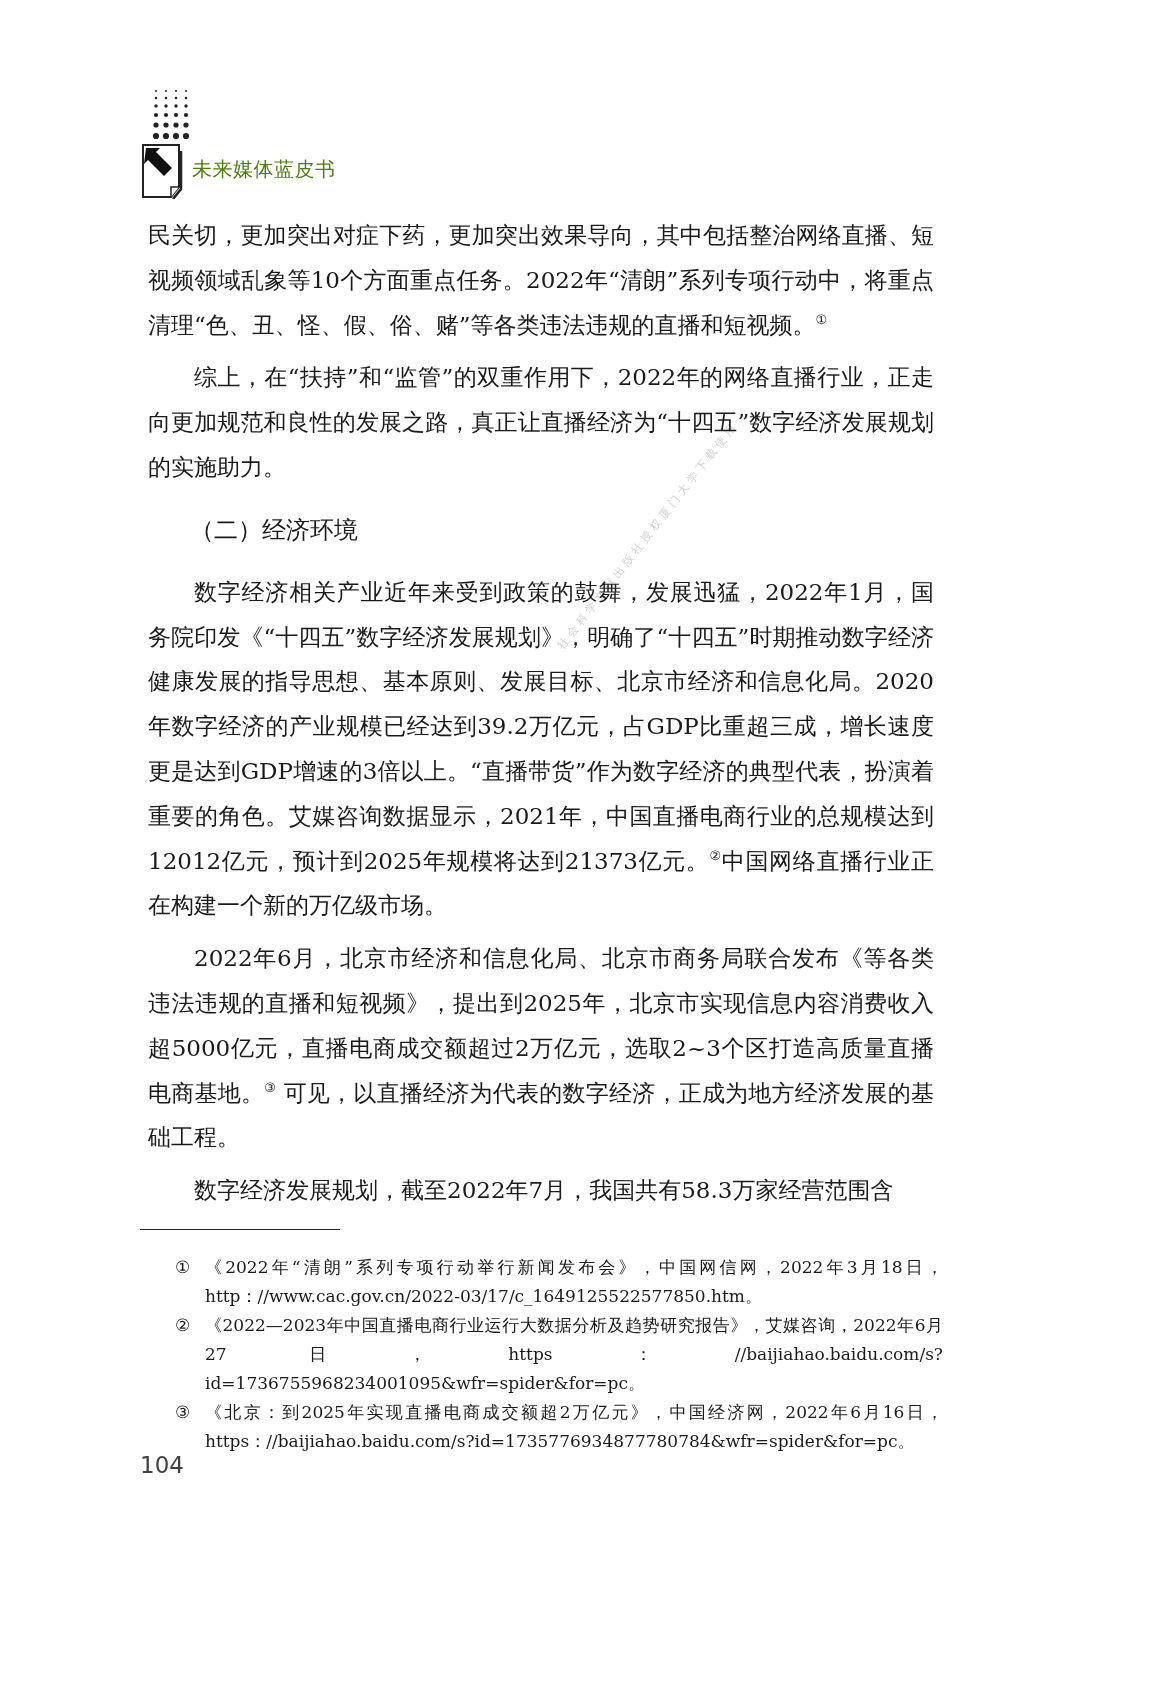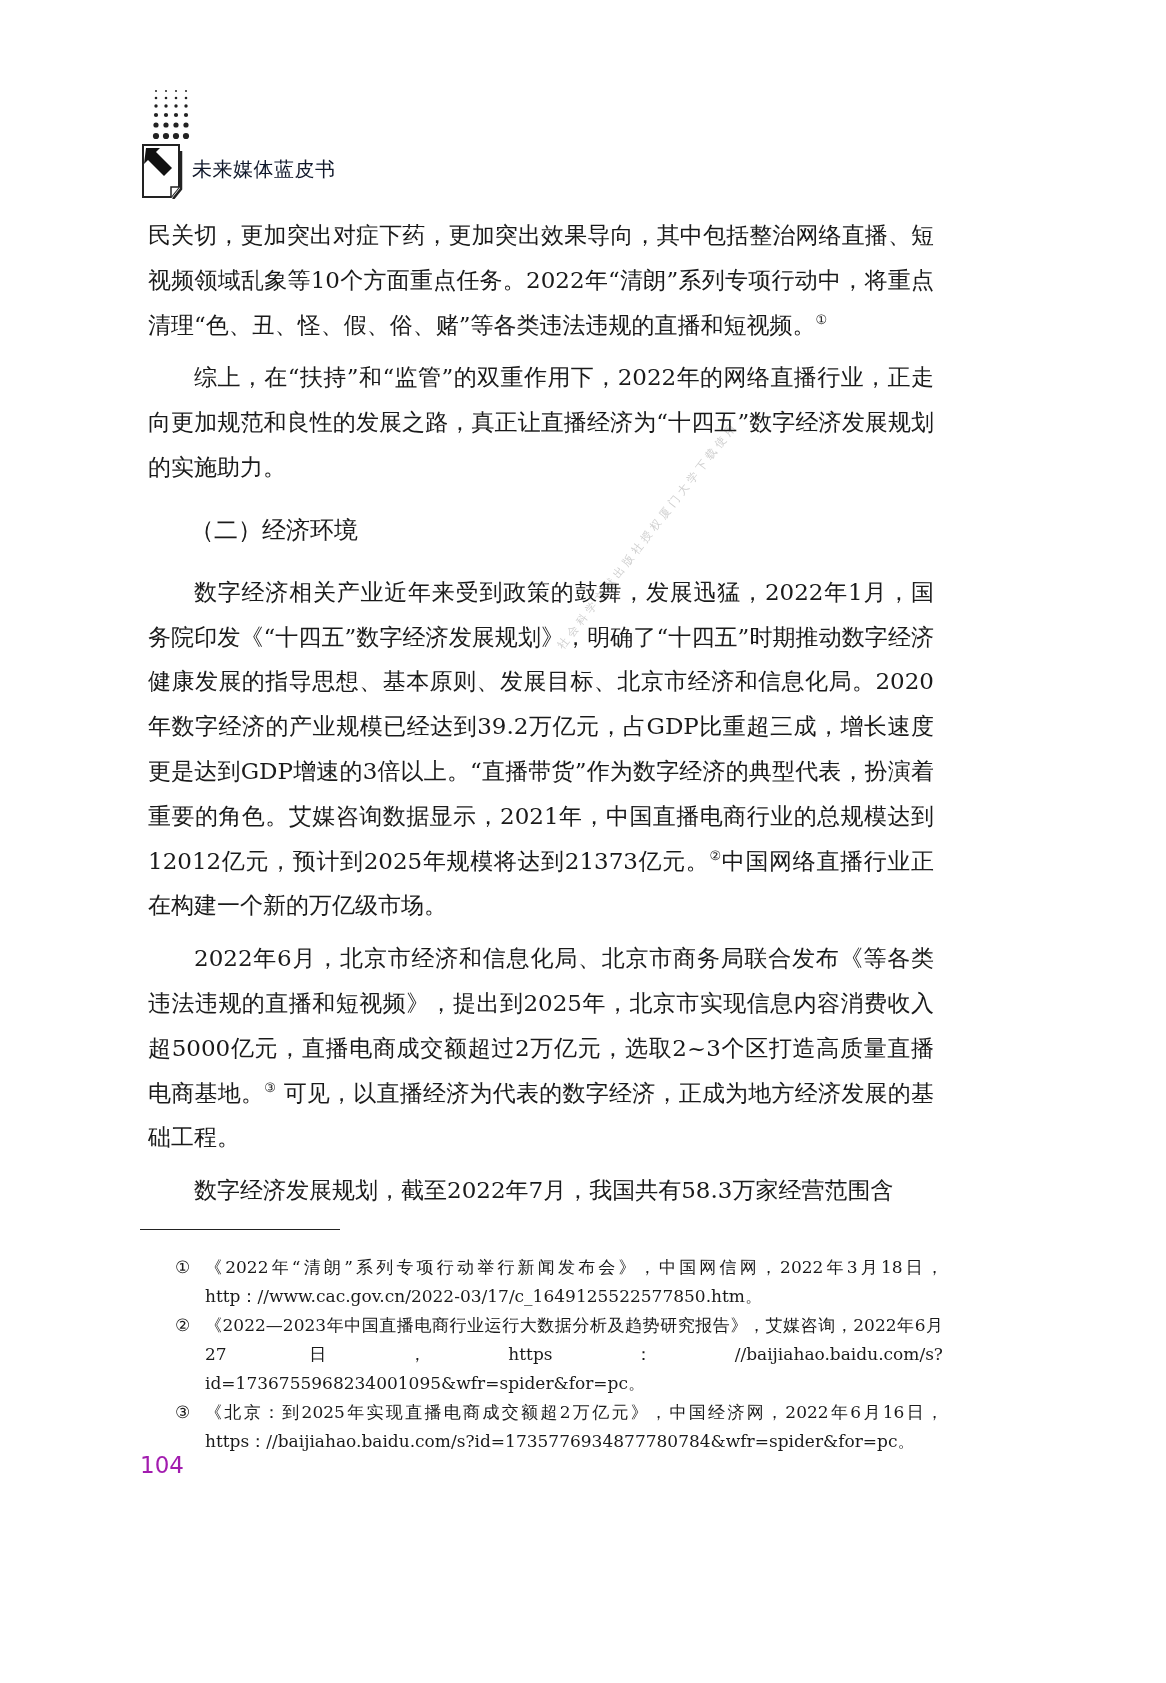--- a/index.html
+++ b/index.html
@@ -7,21 +7,21 @@
       width: 1166px; height: 1683px; position: relative; overflow: hidden;
       font-family: "DejaVu Serif", "Liberation Serif", serif;
       color: #1a1a1a;
     }
     .header { position: absolute; left: 140px; top: 88px; width: 400px; height: 100px; }
     .dots { position: absolute; left: 12px; top: 0; width: 40px; height: 52px; }
     .book-icon { position: absolute; left: 0; top: 55px; width: 44px; height: 56px; }
     .header-title {
       position: absolute; left: 52px; top: 68px;
       font-family: Liberation Serif, serif;
-      font-size: 20px; color: #0f172a; letter-spacing: 0.5px;
+      font-size: 20px; color: #4d7c0f; letter-spacing: 0.5px;
     }
     .body-text {
       position: absolute; left: 140px; top: 205px; width: 802px;
       font-size: 23px; line-height: 44.8px; text-align: justify;
       text-justify: inter-character;
     }
     .para { margin: 8px; }
     .indent { text-indent: 2em; }
     .section-heading {
       font-family: "DejaVu Sans", "Liberation Sans", sans-serif;
@@ -35,21 +35,21 @@
     .footnotes {
       position: absolute; left: 175px; top: 1253px; width: 768px;
       font-size: 17px; line-height: 29px; text-align: justify;
     }
     .fn-item { display: flex; margin: 0 0 0 0; }
     .fn-marker { width: 30px; flex: none; }
     .fn-body { flex: 1; }
     .page-number {
       position: absolute; left: 140px; top: 1452px;
       font-family: "DejaVu Sans", "Liberation Sans", sans-serif;
-      font-size: 23px; color: #a21caf;
+      font-size: 23px; color: #404040;
     }
     .watermark {
       position: absolute; left: 560px; top: 520px; width: 300px; height: 260px;
       pointer-events: none;
     }
     .watermark span {
       position: absolute; left: 0; top: 120px; transform: rotate(-52deg);
       transform-origin: left center; font-size: 11px; color: #cfcfcf; white-space: nowrap;
       letter-spacing: 4px;
     }

